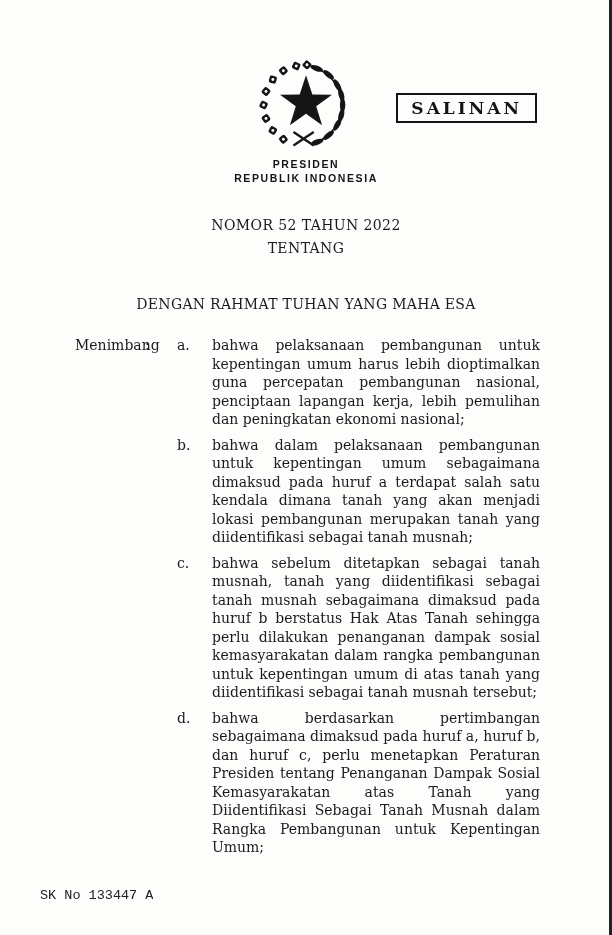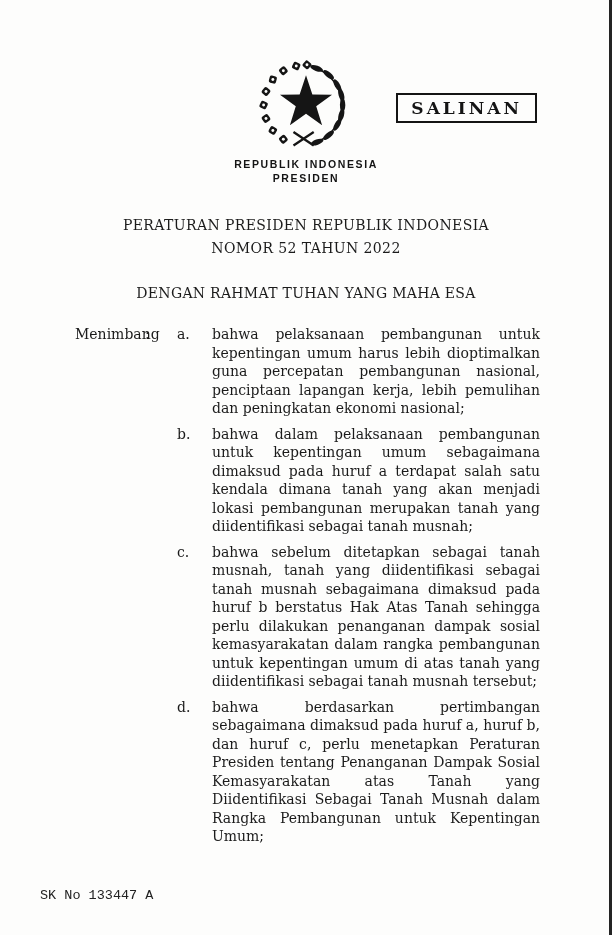--- a/index.html
+++ b/index.html
@@ -42,21 +42,21 @@
   }
   
   .doc-title { margin-top:29px; text-align:center; }
   .doc-title .t-line { line-height:23px; letter-spacing:0.4px; }
   .doc-title .t-subject {
     margin:3px auto 0;
     width:444px;
     line-height:16.5px;
     letter-spacing:0.3px;
   }
-  .invocation { margin-top:25px; text-align:center; letter-spacing:0.3px; }
+  .invocation { margin-top:36px; text-align:center; letter-spacing:0.3px; }
   .authority  { margin-top:11px; text-align:center; letter-spacing:0.3px; }
   
   .section {
     padding-left:75px; padding-right:72px;
     line-height:18.5px;
   }
   .considering { margin-top:24px; display:grid; grid-template-columns:70px 32px 1fr; }
   .sec-label { text-align:left; }
   .sec-colon { text-align:left; }
   .item-row { display:grid; grid-template-columns:35px 1fr; margin-bottom:7px; }
@@ -115,28 +115,28 @@
             <circle cx="13.5" cy="60" r="1.5"></circle>
           <circle cx="20.6" cy="72.4" r="1.5"></circle>
             <circle cx="31.5" cy="81.5" r="1.5"></circle>
           <circle cx="56" cy="4.3" r="1.5"></circle>
         </g>
       </g>
 
       <path d="M42,88 L63,74 M63,88 L42,74" stroke="#151515" stroke-width="2.4" fill="none"></path>
     </svg>
     <div class="letterhead">
+      <div>PRESIDEN</div>
       <div>REPUBLIK INDONESIA</div>
-      <div>PRESIDEN</div>
     </div>
   </div>
 
   <div class="doc-title">
-    <div class="t-line">PERATURAN PRESIDEN REPUBLIK INDONESIA</div>
     <div class="t-line">NOMOR 52 TAHUN 2022</div>
+    <div class="t-line">TENTANG</div>
   </div>
 
   <div class="invocation">DENGAN RAHMAT TUHAN YANG MAHA ESA</div>
 
   <div class="section considering">
     <div class="sec-label">Menimbang</div>
     <div class="sec-colon">:</div>
     <div>
       <div class="item-row">
         <div>a.</div>

